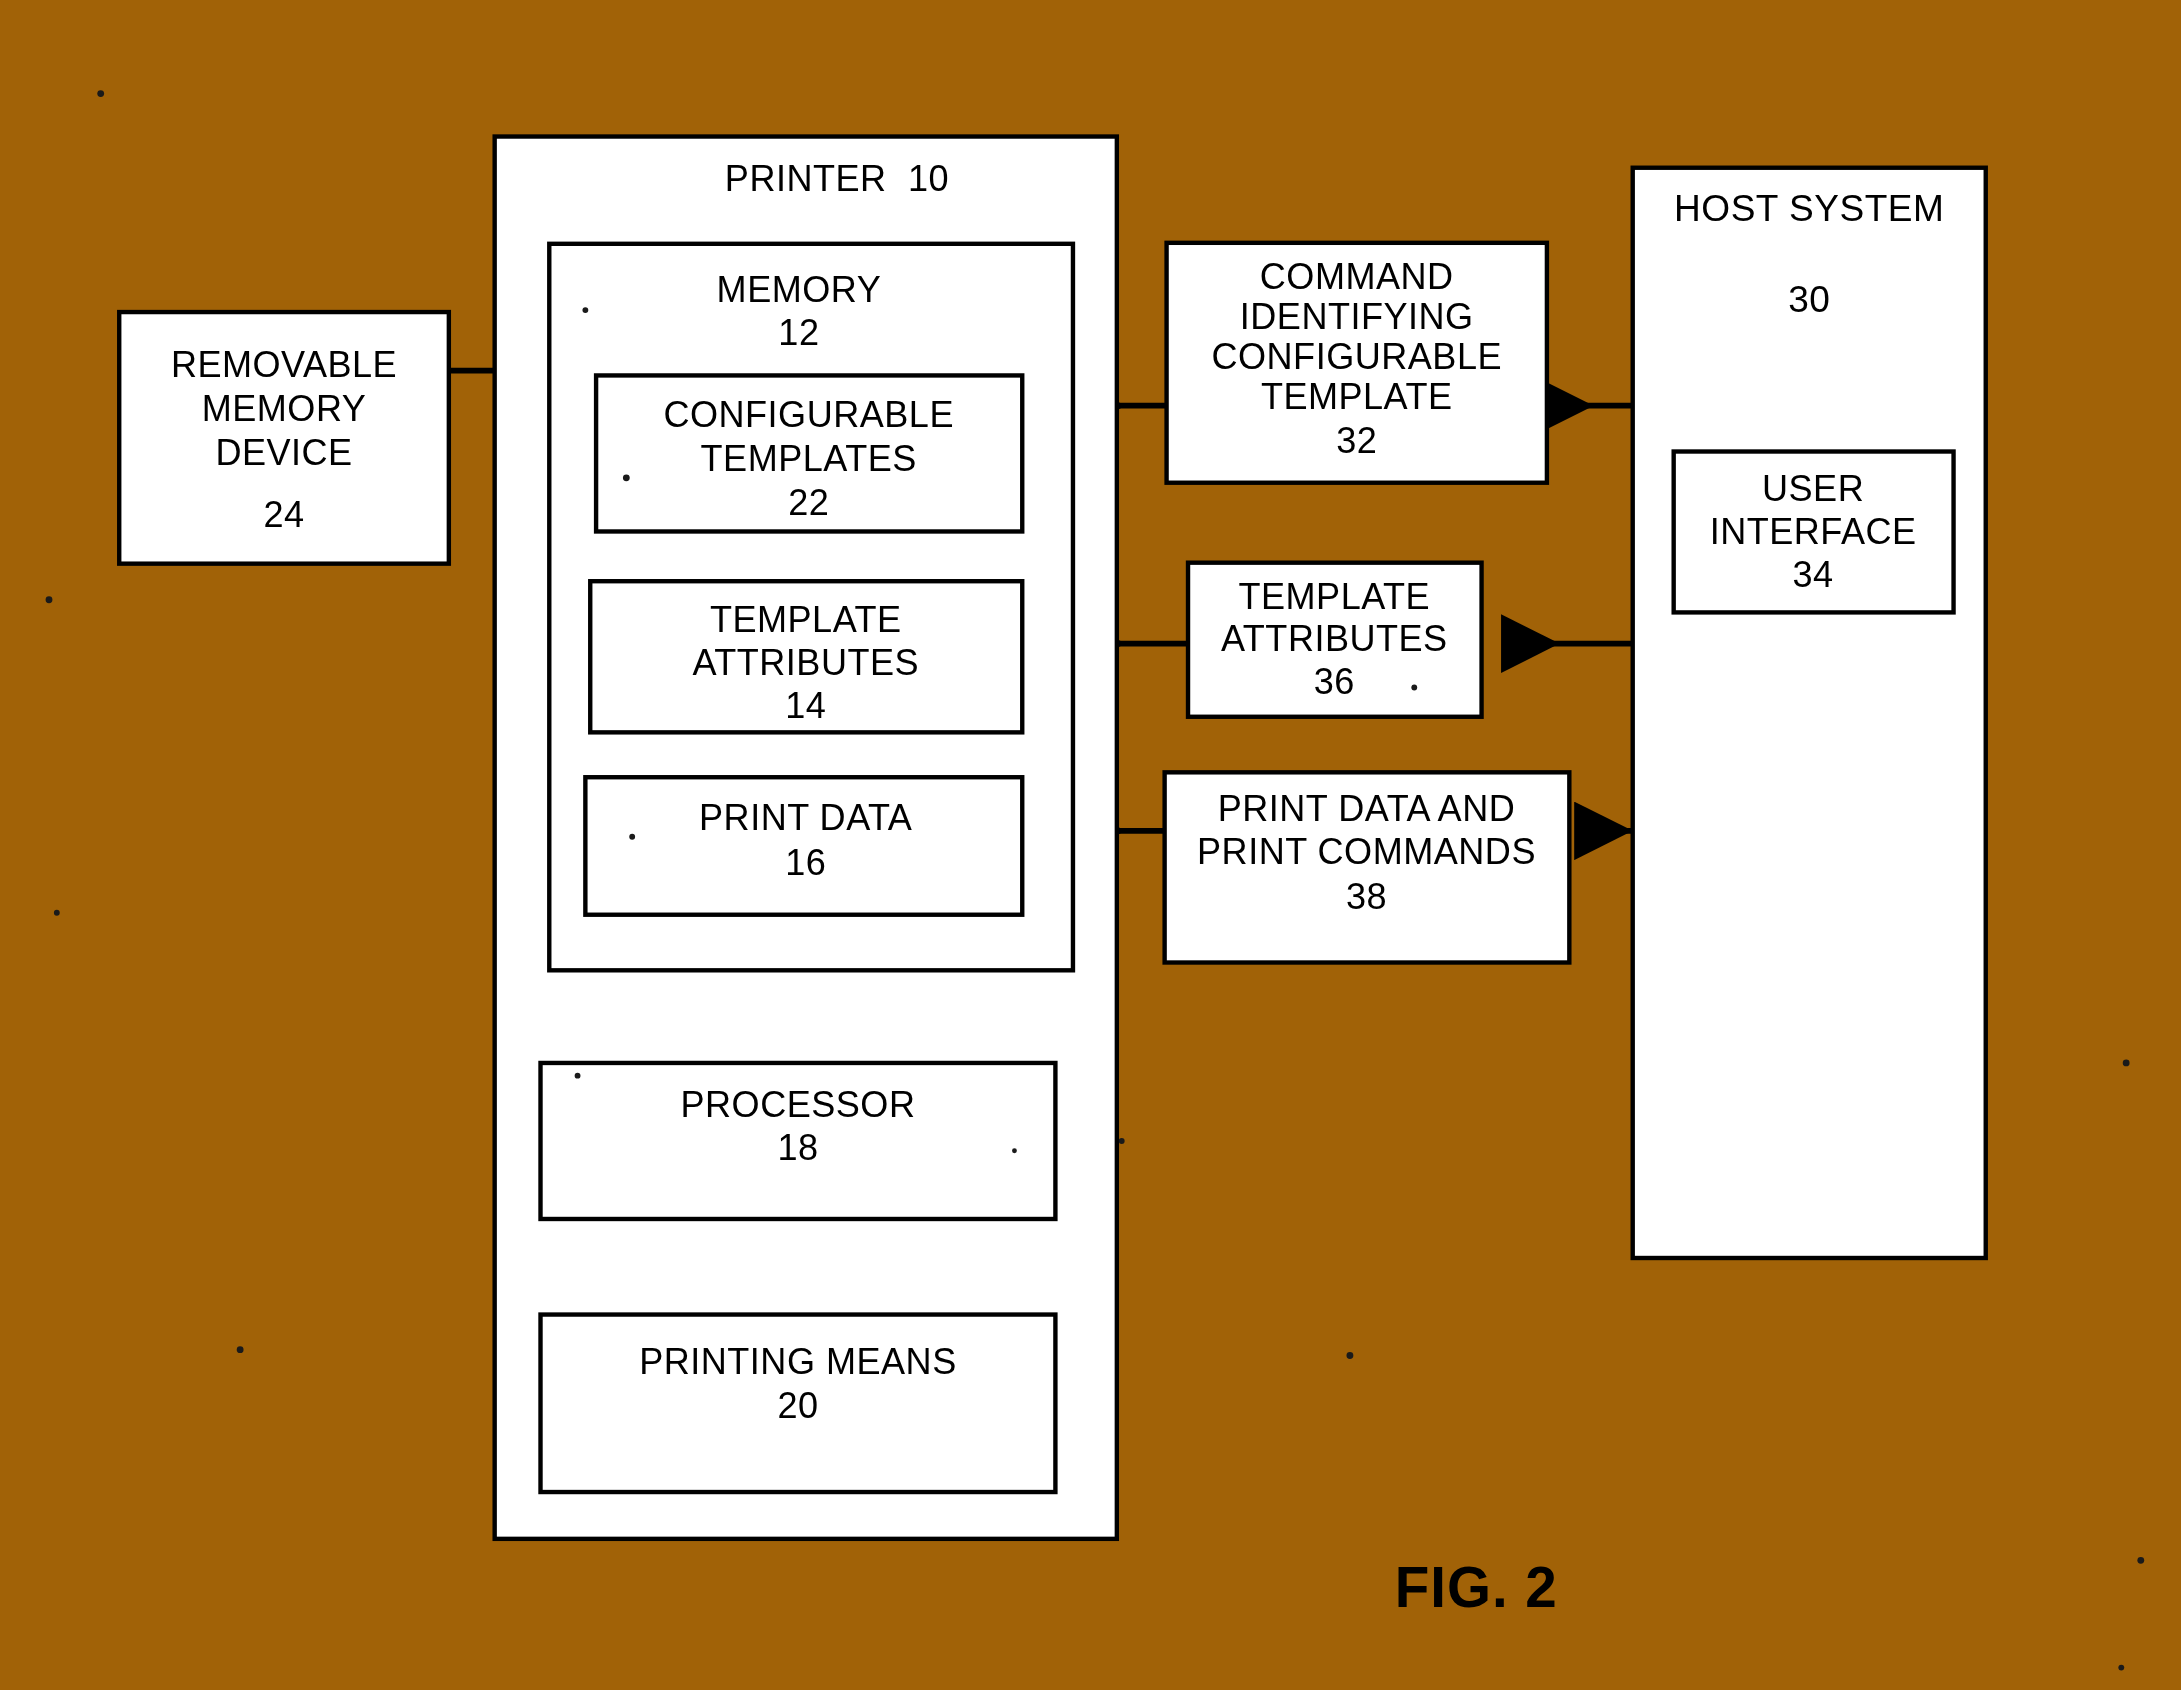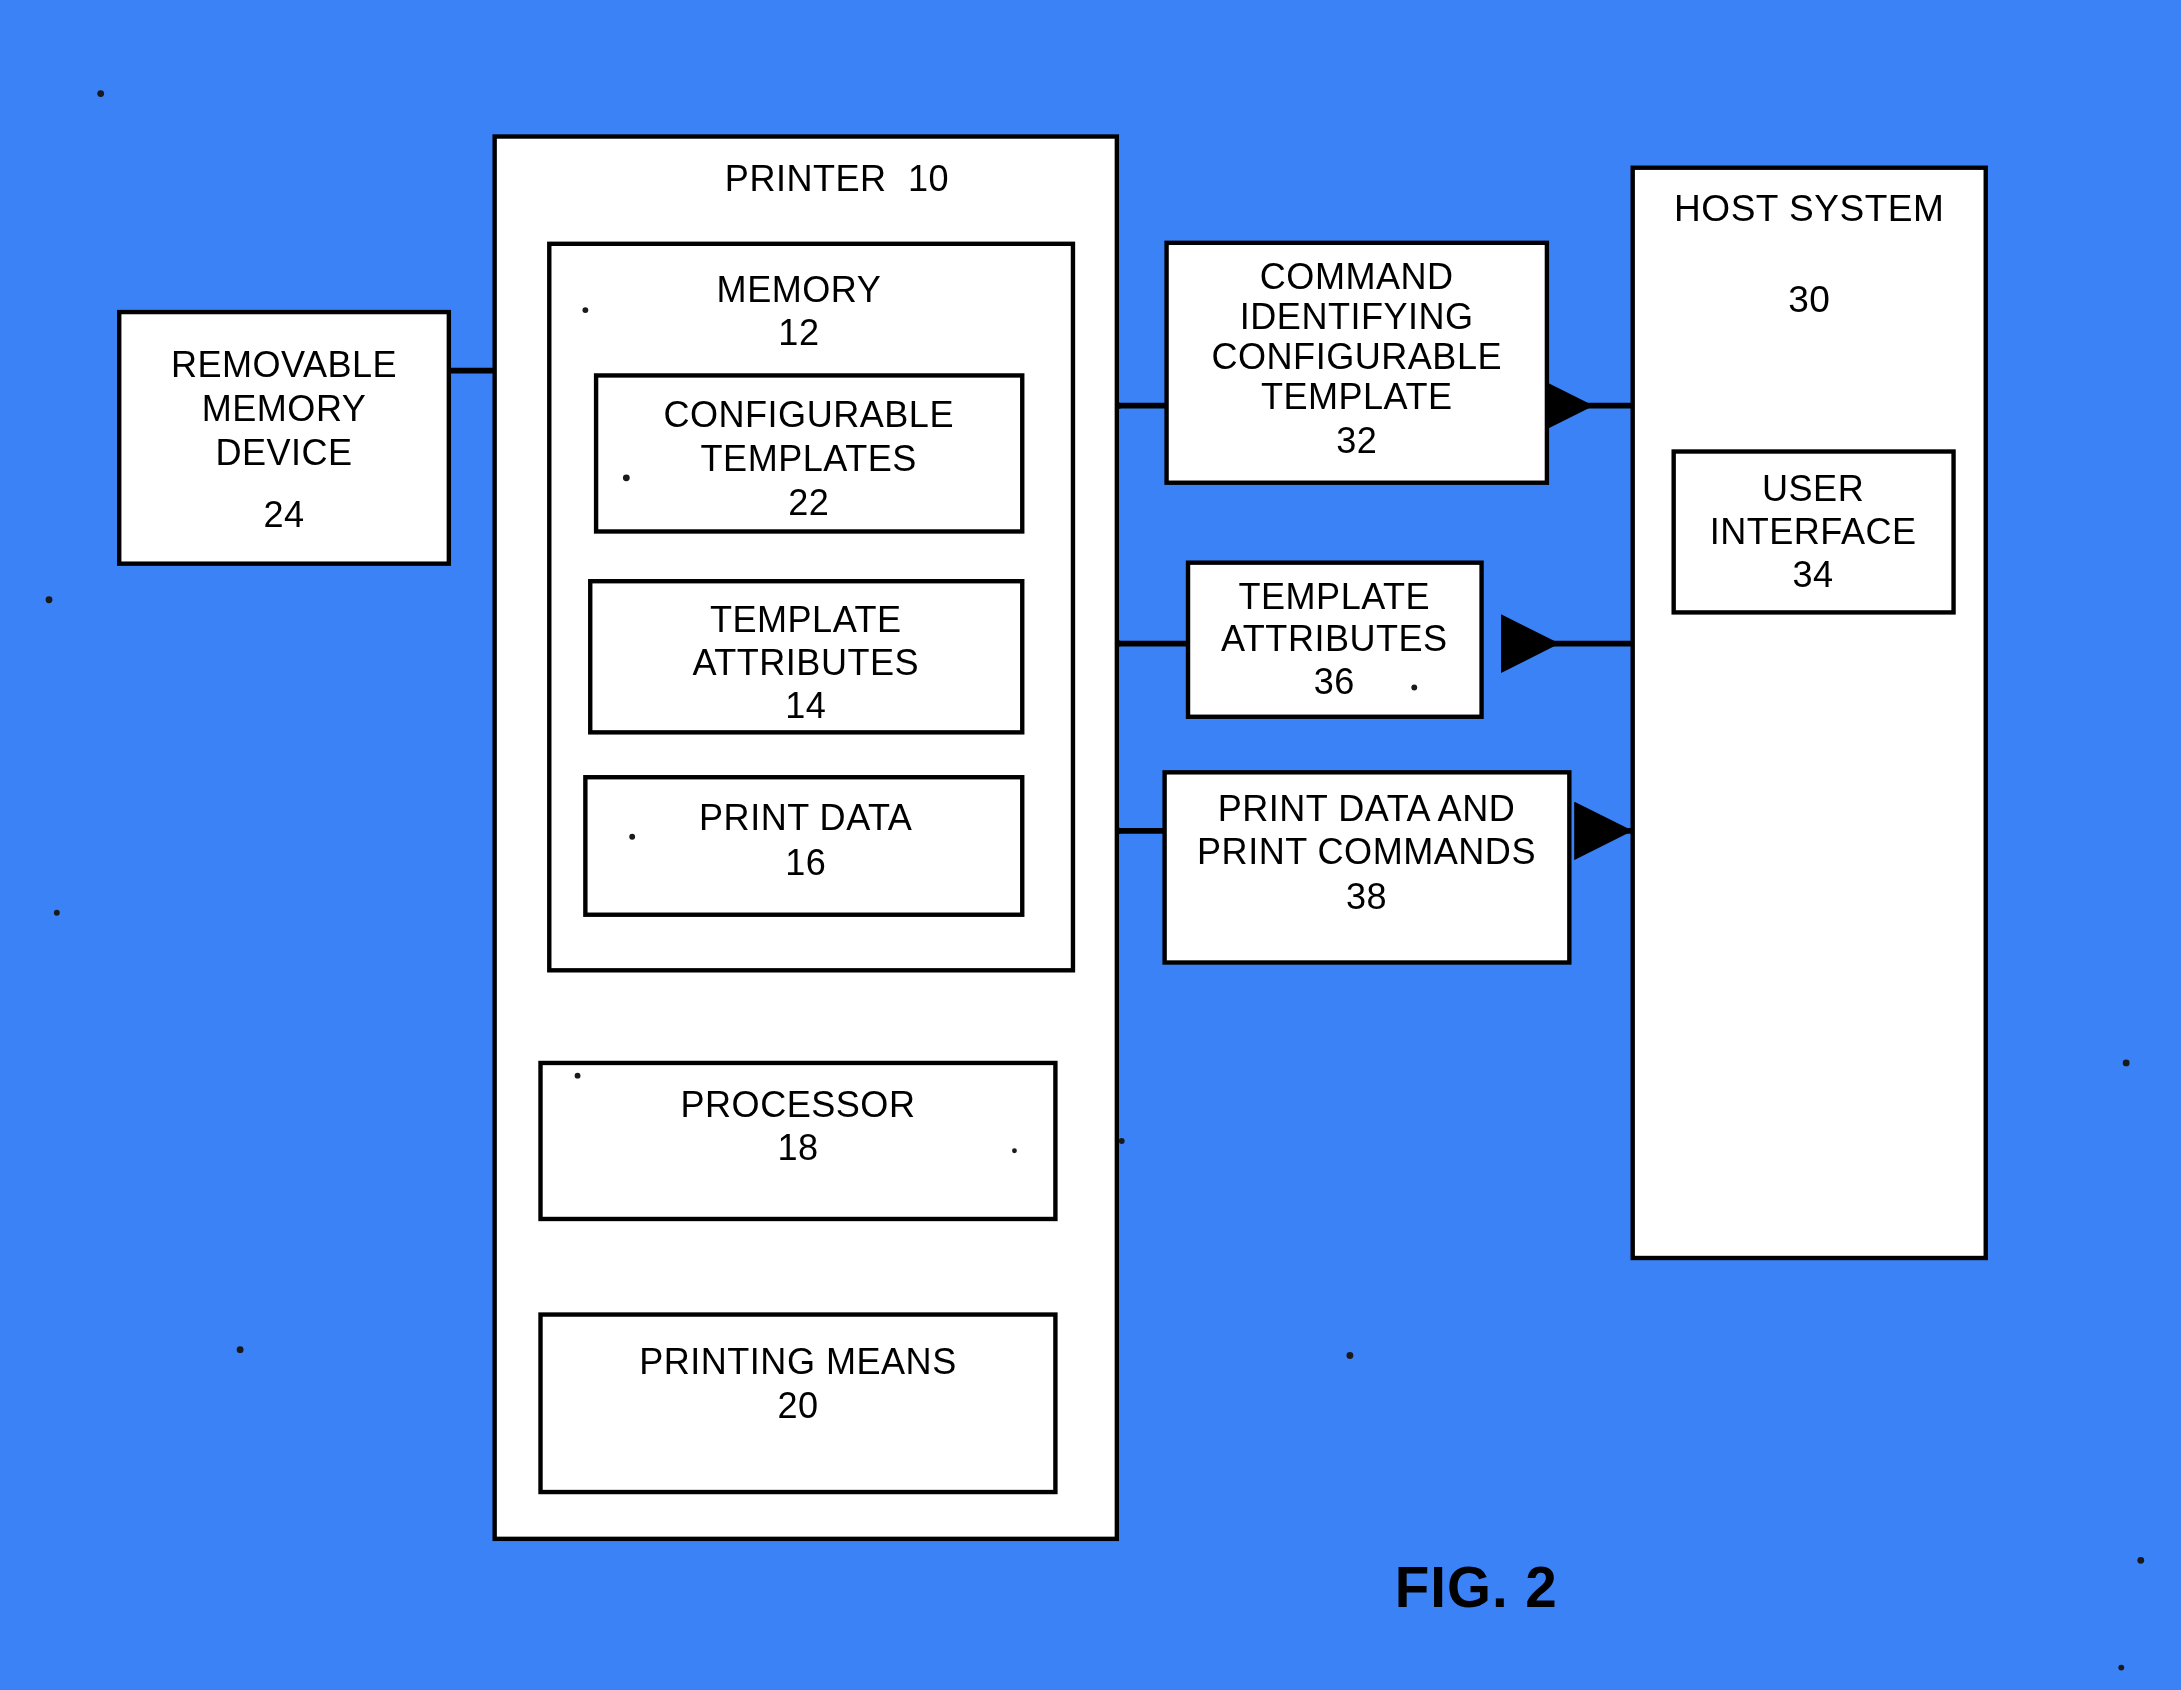--- a/index.html
+++ b/index.html
@@ -1,18 +1,18 @@
 <!DOCTYPE html>
 <html><head>
 <meta charset="utf-8">
 <style>
   html,body{margin:0;padding:0;background:#ffffff;}
   body{width:2182px;height:1690px;overflow:hidden;
        font-family:"Liberation Sans","DejaVu Sans",sans-serif;}
-  #stage{position:relative;width:2182px;height:1690px;background:#3b82f6;}
+  #stage{position:relative;width:2182px;height:1690px;background:#a16207;}
   svg#diagram{position:absolute;left:0;top:0;width:2182px;height:1690px;}
   .box-rect{fill:#ffffff;stroke:#000000;stroke-width:4.5;}
   .conn{stroke:#000000;stroke-width:6;fill:none;}
   .speck{fill:#1a1a1a;}
   text{font-family:"Liberation Sans","DejaVu Sans",sans-serif;fill:#000;}
   .lbl{font-size:37px;letter-spacing:0.5px;}
   .lbl-host{font-size:38px;letter-spacing:0.5px;}
   .fig{font-size:58px;font-weight:bold;letter-spacing:1px;}
 </style>
 </head>

